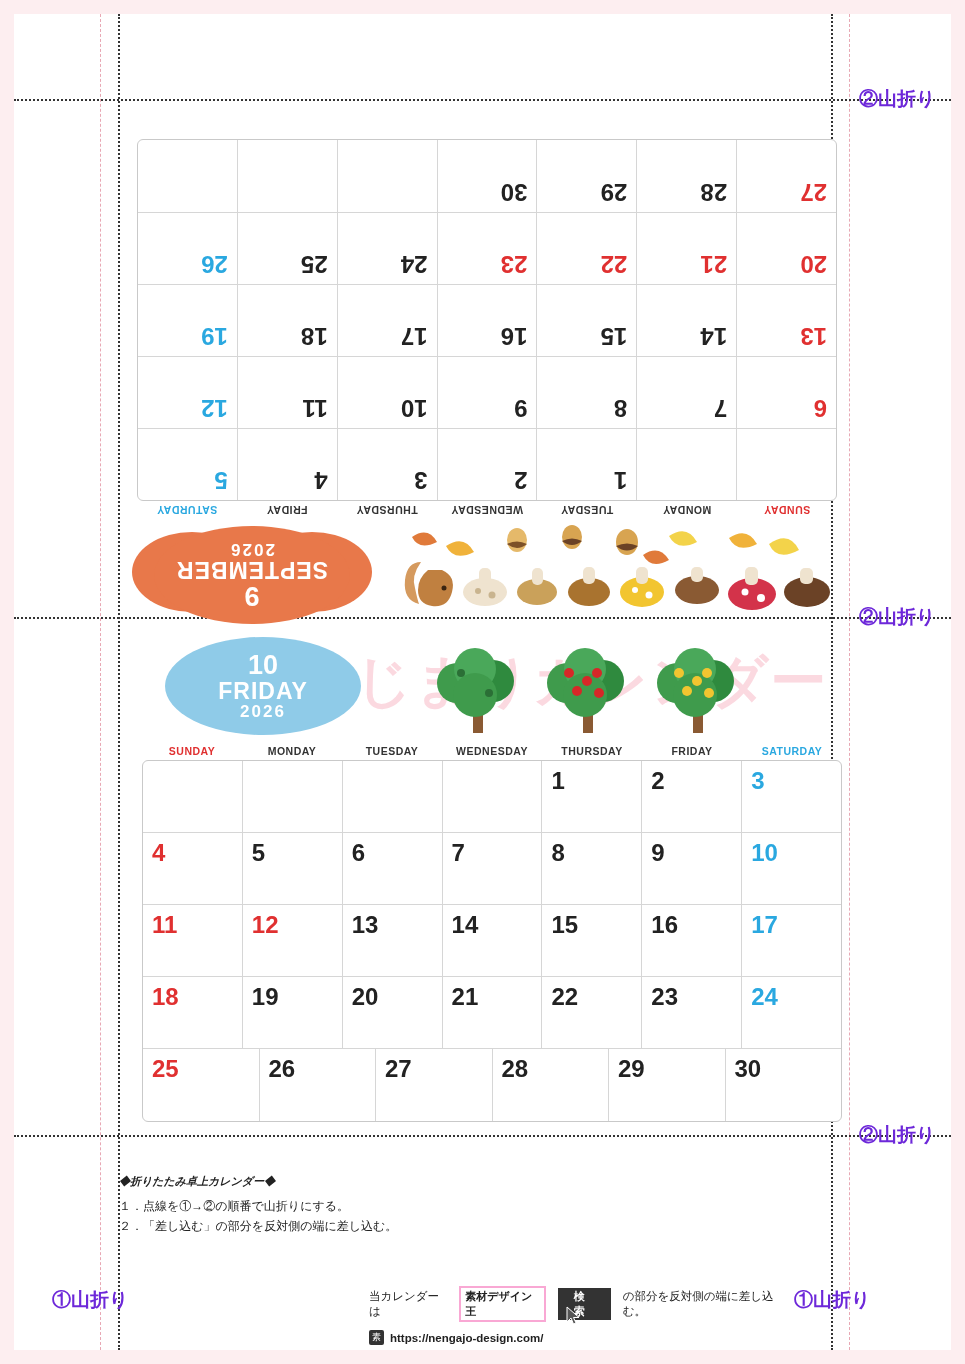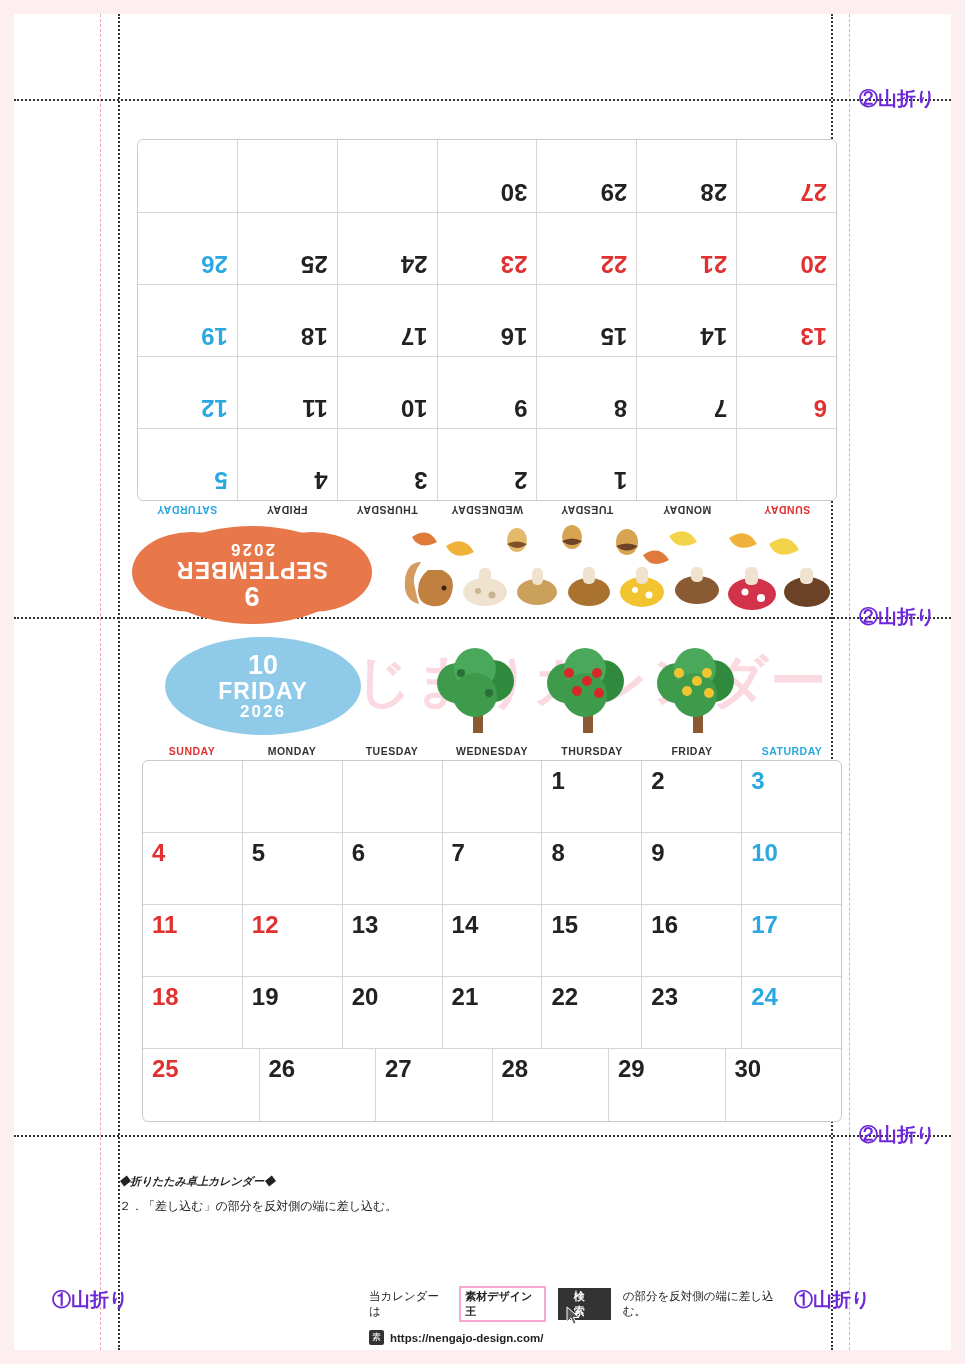--- a/index.html
+++ b/index.html
@@ -508,20 +508,21 @@
               <div class="cell">
                 <span>30</span>
               </div>
             </div>
           </div>
     </div>
   </div>
 
   <div class="notes">
     <div class="ttl">◆折りたたみ卓上カレンダー◆</div>
+    <div class="li">１．点線を①→②の順番で山折りにする。</div>
     <div class="li">２．「差し込む」の部分を反対側の端に差し込む。</div>
   </div>
 
   <div class="footer">
     <div class="line1">
       <span>当カレンダーは</span>
       <span class="kw">素材デザイン王</span>
       <span class="kw2">検索</span>
       <span>の部分を反対側の端に差し込む。</span>
     </div>

